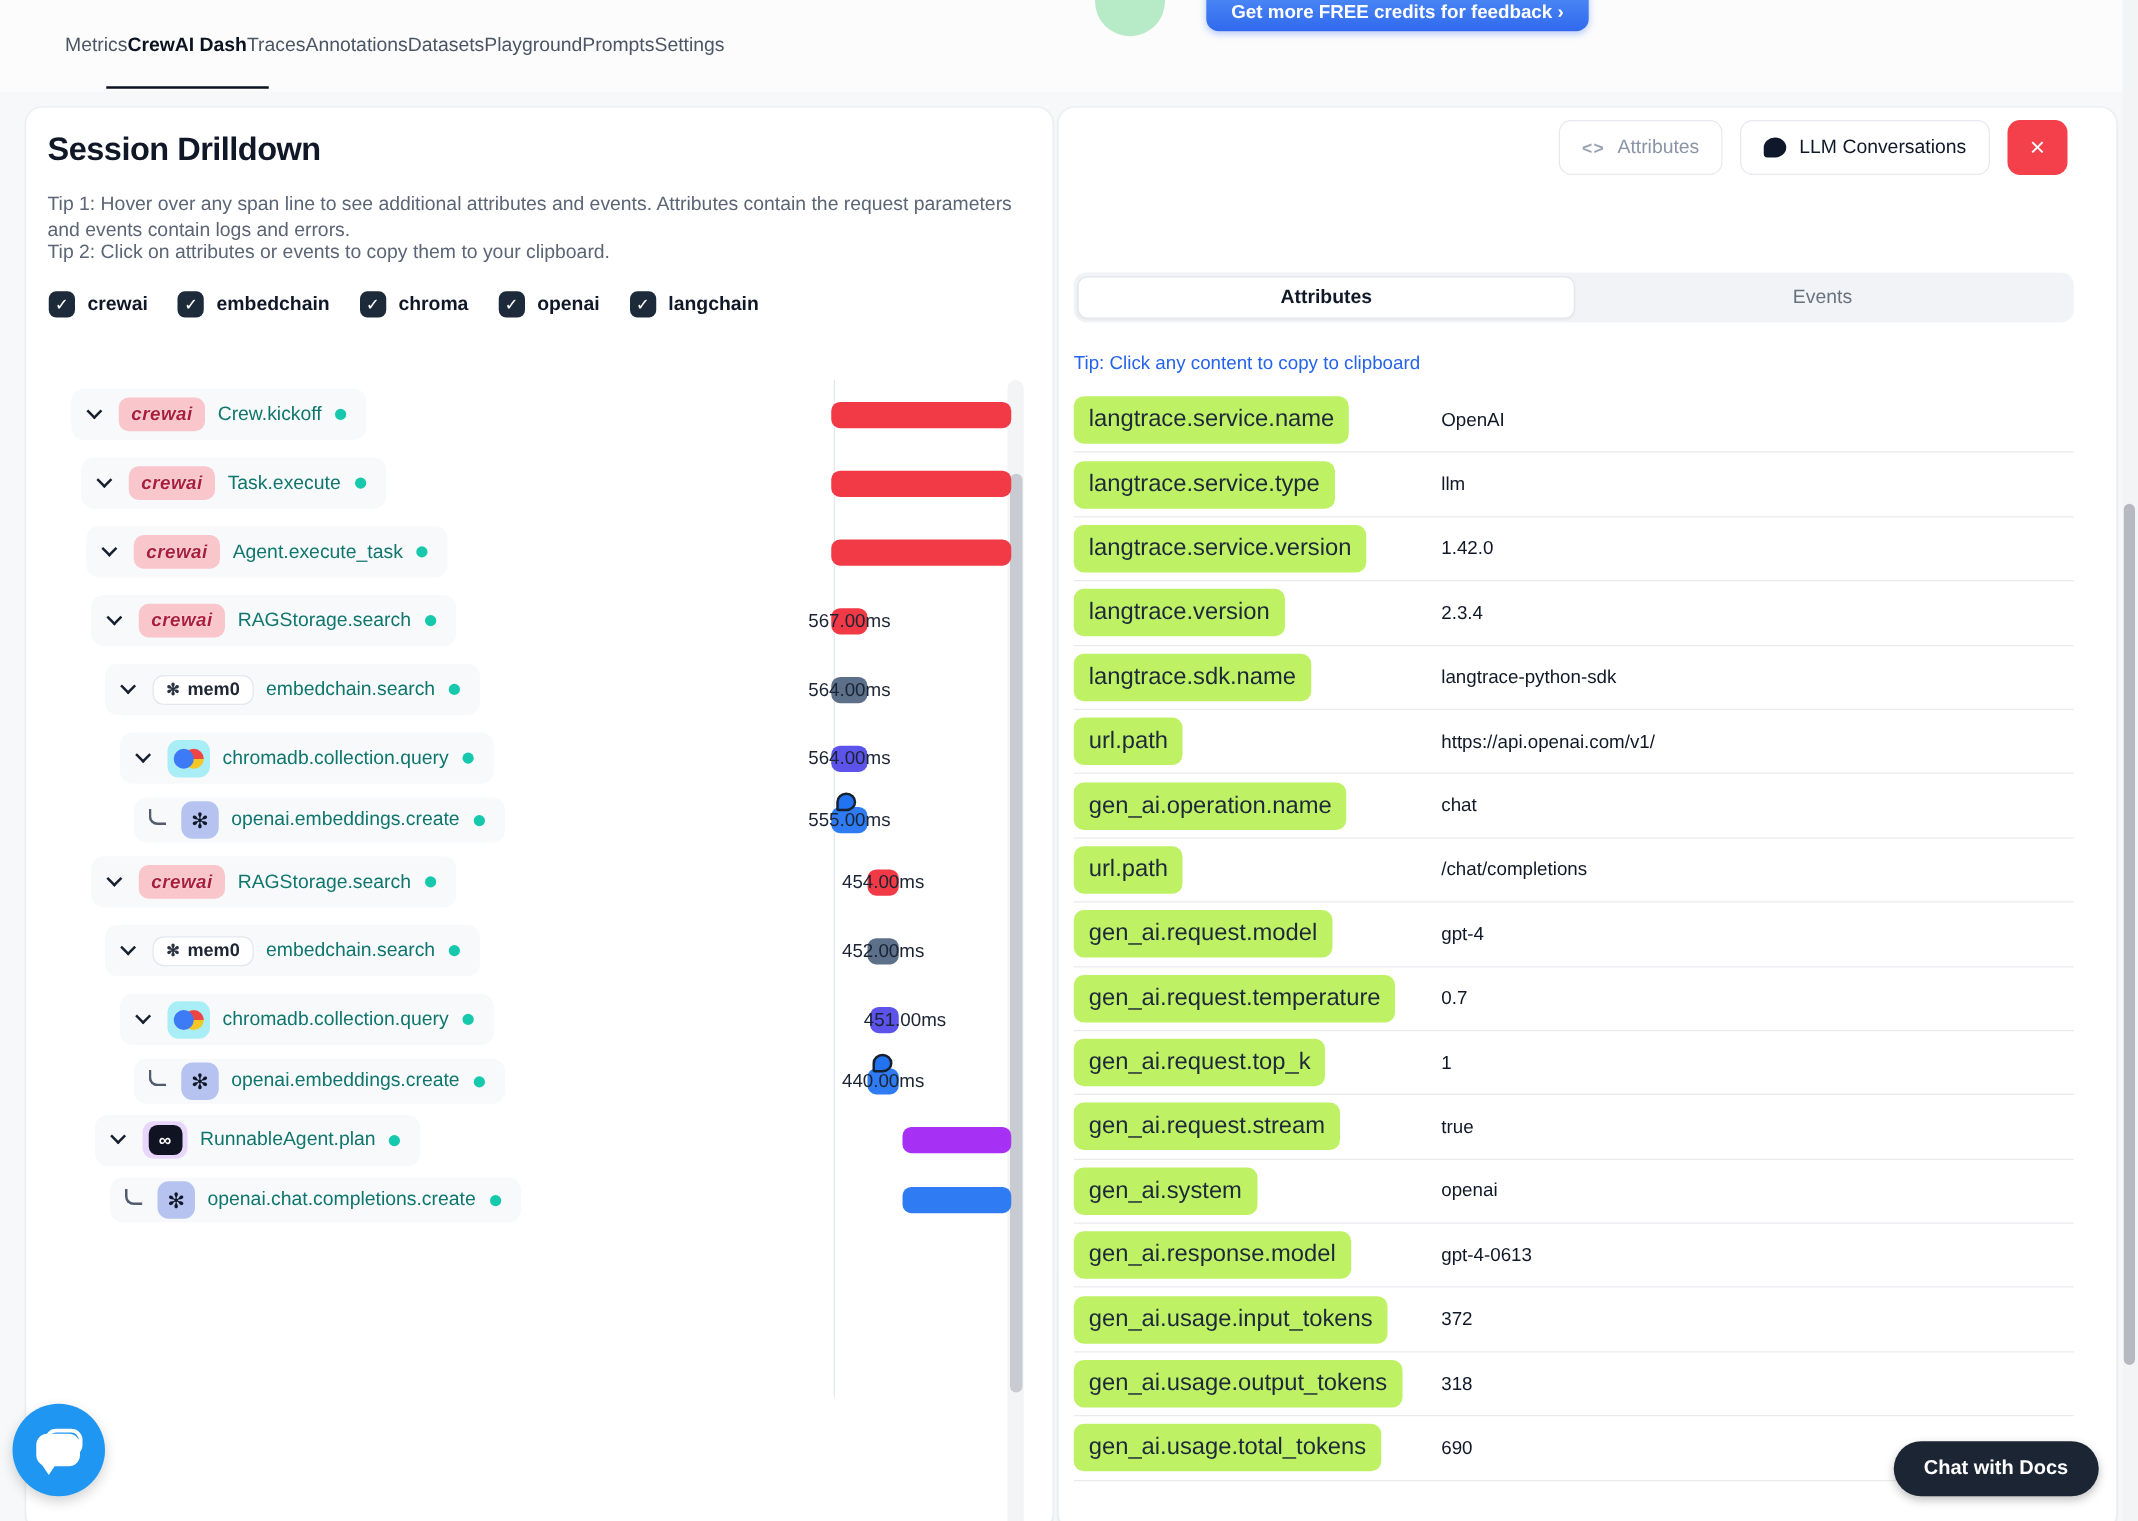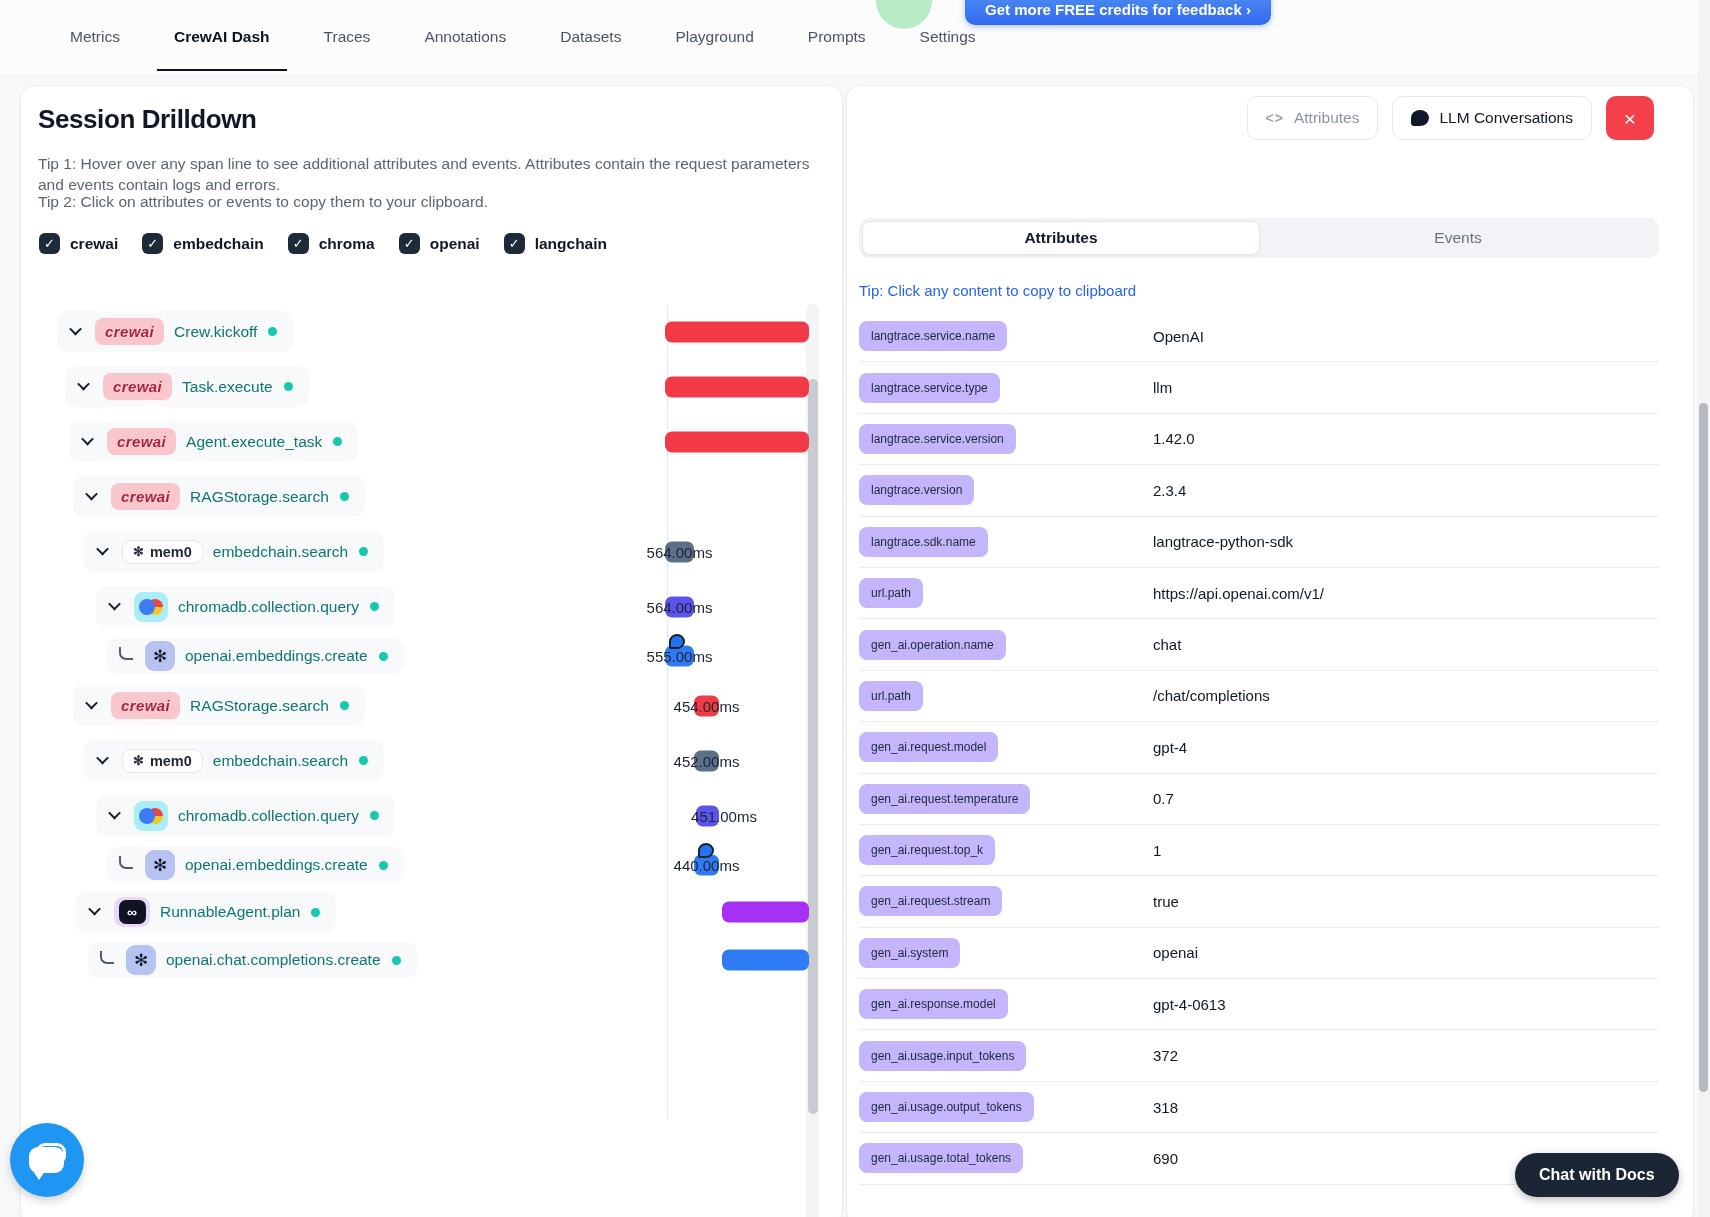--- a/index.html
+++ b/index.html
@@ -3,21 +3,21 @@
 <meta charset="utf-8">
 <style>
   * { box-sizing: border-box; margin: 0; padding: 0; }
   html,body { width:1710px; height:1217px; overflow:hidden; }
   body {
     font-family: "Liberation Sans", sans-serif;
     background:#f7f8fa; color:#0f172a; position:relative;
   }
   
   .topbar { position:absolute; top:0; left:0; width:1710px; height:73px; background:#fcfcfd; }
-  .tabs { position:absolute; left:70px; top:0; height:73px; display:flex; align-items:flex-end; gap:54px; }
+  .tabs { position:absolute; left:52px; top:0; height:73px; display:flex; align-items:flex-end; }
   .tab { font-size:15.5px; color:#4b5563; height:73px; display:flex; align-items:center; position:relative; white-space:nowrap; cursor:pointer; }
   .tab.active { color:#0b1220; font-weight:700; }
   .tab.active::after { content:""; position:absolute; left:-17px; right:-17px; bottom:2px; height:2px; background:#0b1220; }
   .credits-btn { position:absolute; left:965px; top:-21px; height:46px; border:none; cursor:pointer;
     background:linear-gradient(180deg,#5b9bf8,#3069ee); color:#fff; font-weight:700; font-size:15px;
     font-family:inherit; border-radius:10px; padding:14px 20px 0 20px; box-shadow:0 2px 6px rgba(48,105,238,.35); }
   .fb-circle { position:absolute; left:876px; top:-27px; width:56px; height:56px; border-radius:50%; background:#b7eac6; }
 
   
   .card { position:absolute; top:85px; background:#fff; border:1px solid #ebedf1; border-radius:14px;
@@ -96,21 +96,21 @@
     display:flex; padding:3px; }
   .seg-item { flex:1; display:flex; align-items:center; justify-content:center; font-size:15.5px; color:#68727f;
     border-radius:8px; cursor:pointer; }
   .seg-item.active { background:#fff; color:#101828; font-weight:600; border:1px solid #e3e6ea;
     box-shadow:0 1px 2px rgba(0,0,0,.05); }
 
   .copy-tip { position:absolute; left:12px; top:196px; color:#2563eb; font-size:15px; cursor:pointer; }
 
   .attr-rows { position:absolute; left:12px; right:34px; top:225px; }
   .attr-row { height:51.4px; display:flex; align-items:center; border-bottom:1px solid #e9ebef; position:relative; cursor:pointer; }
-  .attr-key { background:#c4b5fd; border-radius:8px; padding:8px 12px; font-size:12px; color:#1d2839; white-space:nowrap; }
+  .attr-key { background:#bef264; border-radius:8px; padding:8px 12px; font-size:19px; color:#1d2839; white-space:nowrap; }
   .attr-val { position:absolute; left:294px; font-size:15px; color:#101828; white-space:nowrap; }
 
   
   .chat-fab { position:absolute; left:10px; top:1123px; width:74px; height:74px; border-radius:50%;
     background:#1e96f2; box-shadow:0 4px 10px rgba(0,0,0,.18); cursor:pointer; }
   .fab-bubble { position:absolute; left:19px; top:24px; width:35px; height:26px; background:#fff; border-radius:9px; }
   .fab-bubble::after { content:""; position:absolute; left:4px; bottom:-7px; border-left:6px solid transparent;
     border-right:6px solid transparent; border-top:9px solid #fff; }
   .fab-bubble2 { position:absolute; left:26px; top:20px; width:30px; height:22px; border:3px solid #fff;
     border-radius:9px; background:transparent; }
@@ -207,20 +207,24 @@
         </div>
       </div>
       <div class="span-row">
         <div class="lead">
           <div class="span-box" style="margin-left: 52px;">
             <span class="chev"></span>
             <span class="badge-crewai">crewai</span>
             <span class="span-name">RAGStorage.search</span>
             <span class="dot"></span>
           </div>
+        </div>
+        <div class="chart-cell">
+          <div class="bar c-red" style="left: 76px; width: 29px;"></div>
+          <div class="bar-label" style="left: 90.5px;">567.00ms</div>
         </div>
       </div>
       <div class="span-row">
         <div class="lead">
           <div class="span-box" style="margin-left: 63px;">
             <span class="chev"></span>
             <span class="badge-mem0">
               <span class="flower">✻</span>
               <span>mem0</span>
             </span>

